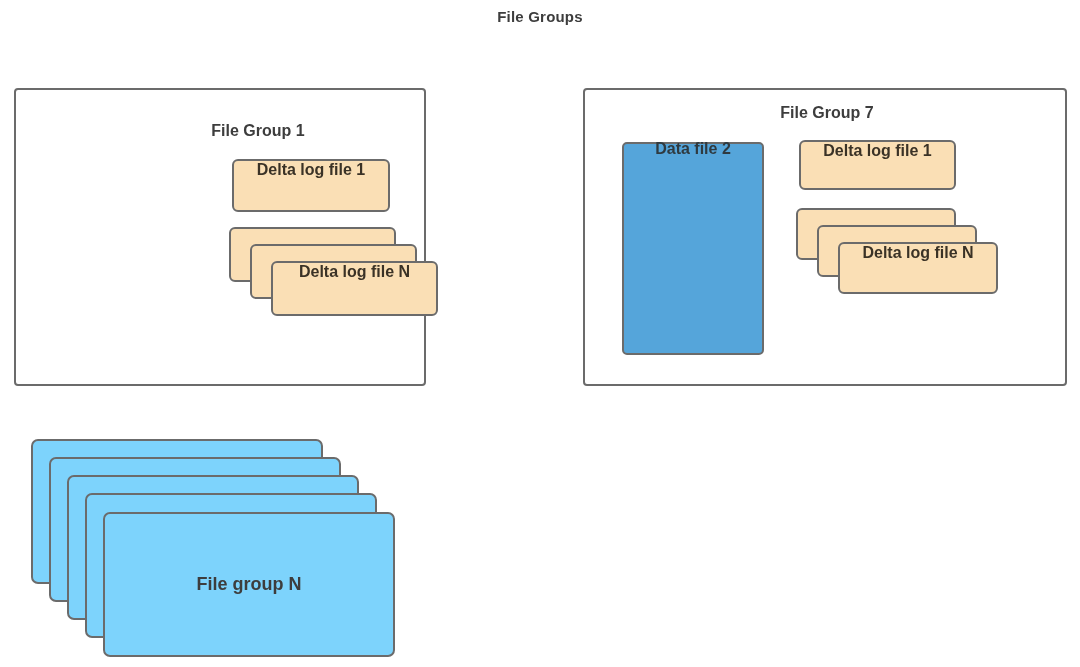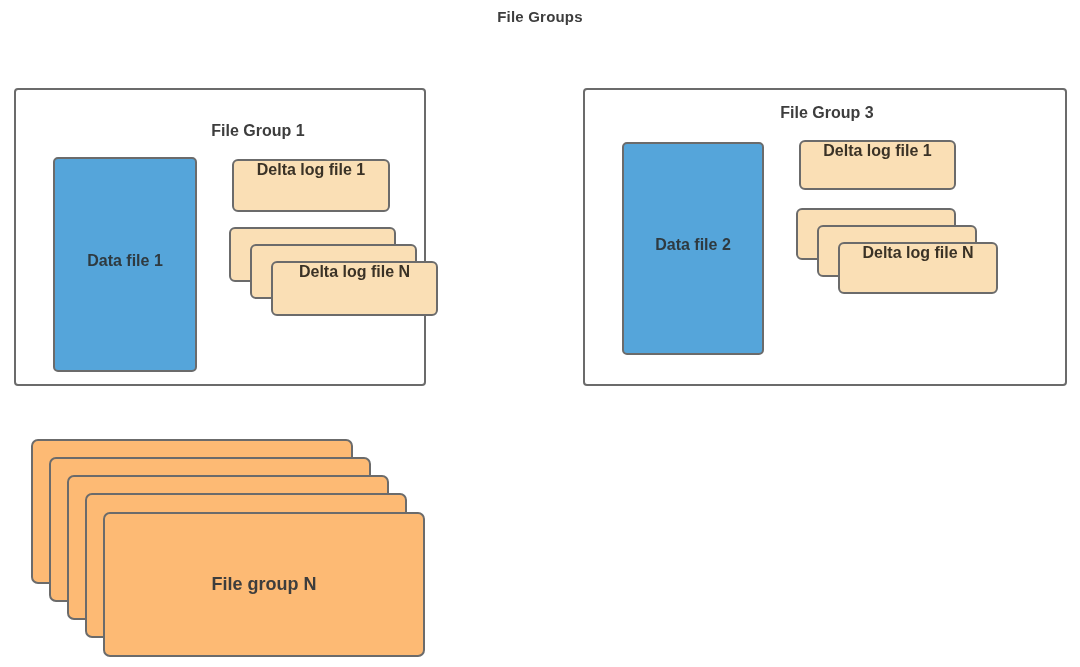--- a/index.html
+++ b/index.html
@@ -55,21 +55,21 @@
   .label-1 { left: 0; top: 32px; width: 484px; }
   .label-2 { left: 0; top: 14px; width: 484px; }
 
   
   .data-file {
     position: absolute;
     background: #55a5da;
     border: 2px solid #6b6b6b;
     border-radius: 5px;
     display: flex;
-    align-items: center;
+    align-items: flex-start;
     justify-content: center;
     font-size: 16px;
     font-weight: bold;
     color: #2f3a40;
   }
   .data-file-1 { left: 37px; top: 67px; width: 144px; height: 215px; }
   .data-file-2 { left: 37px; top: 52px; width: 142px; height: 213px; }
   .data-file .df-text { transform: translateY(-4px); }
 
   
@@ -107,24 +107,24 @@
   
   .fg-stack {
     position: absolute;
     left: 31px;
     top: 439px;
     width: 400px;
     height: 222px;
   }
   .fg-card {
     position: absolute;
-    background: #fdba74;
+    background: #7dd3fc;
     border: 2px solid #6b6b6b;
     border-radius: 7px;
-    width: 322px;
+    width: 292px;
     height: 145px;
     display: flex;
     align-items: center;
     justify-content: center;
     font-size: 18px;
     font-weight: bold;
     color: #3d3d3d;
     white-space: nowrap;
   }
   .fg-card.c0 { left: 0px;  top: 0px;  }
@@ -136,39 +136,36 @@
 </head>
 <body>
 
 <div id="canvas">
 
   <div class="diagram-title">File Groups</div>
 
   <div class="group-panel panel-1">
     <div class="group-label label-1">File Group 1</div>
 
-    <div class="data-file data-file-1">
-      <span class="df-text">Data file 1</span>
-    </div>
 
     <div class="delta-box p1-delta1">
       <span>Delta log file 1</span>
     </div>
 
     <div class="p1-stack">
       <div class="delta-box s0"></div>
       <div class="delta-box s1"></div>
       <div class="delta-box s2">
         <span>Delta log file N</span>
       </div>
     </div>
   </div>
 
   <div class="group-panel panel-2">
-    <div class="group-label label-2">File Group 3</div>
+    <div class="group-label label-2">File Group 7</div>
 
     <div class="data-file data-file-2">
       <span class="df-text">Data file 2</span>
     </div>
 
     <div class="delta-box p2-delta1">
       <span>Delta log file 1</span>
     </div>
 
     <div class="p2-stack">

